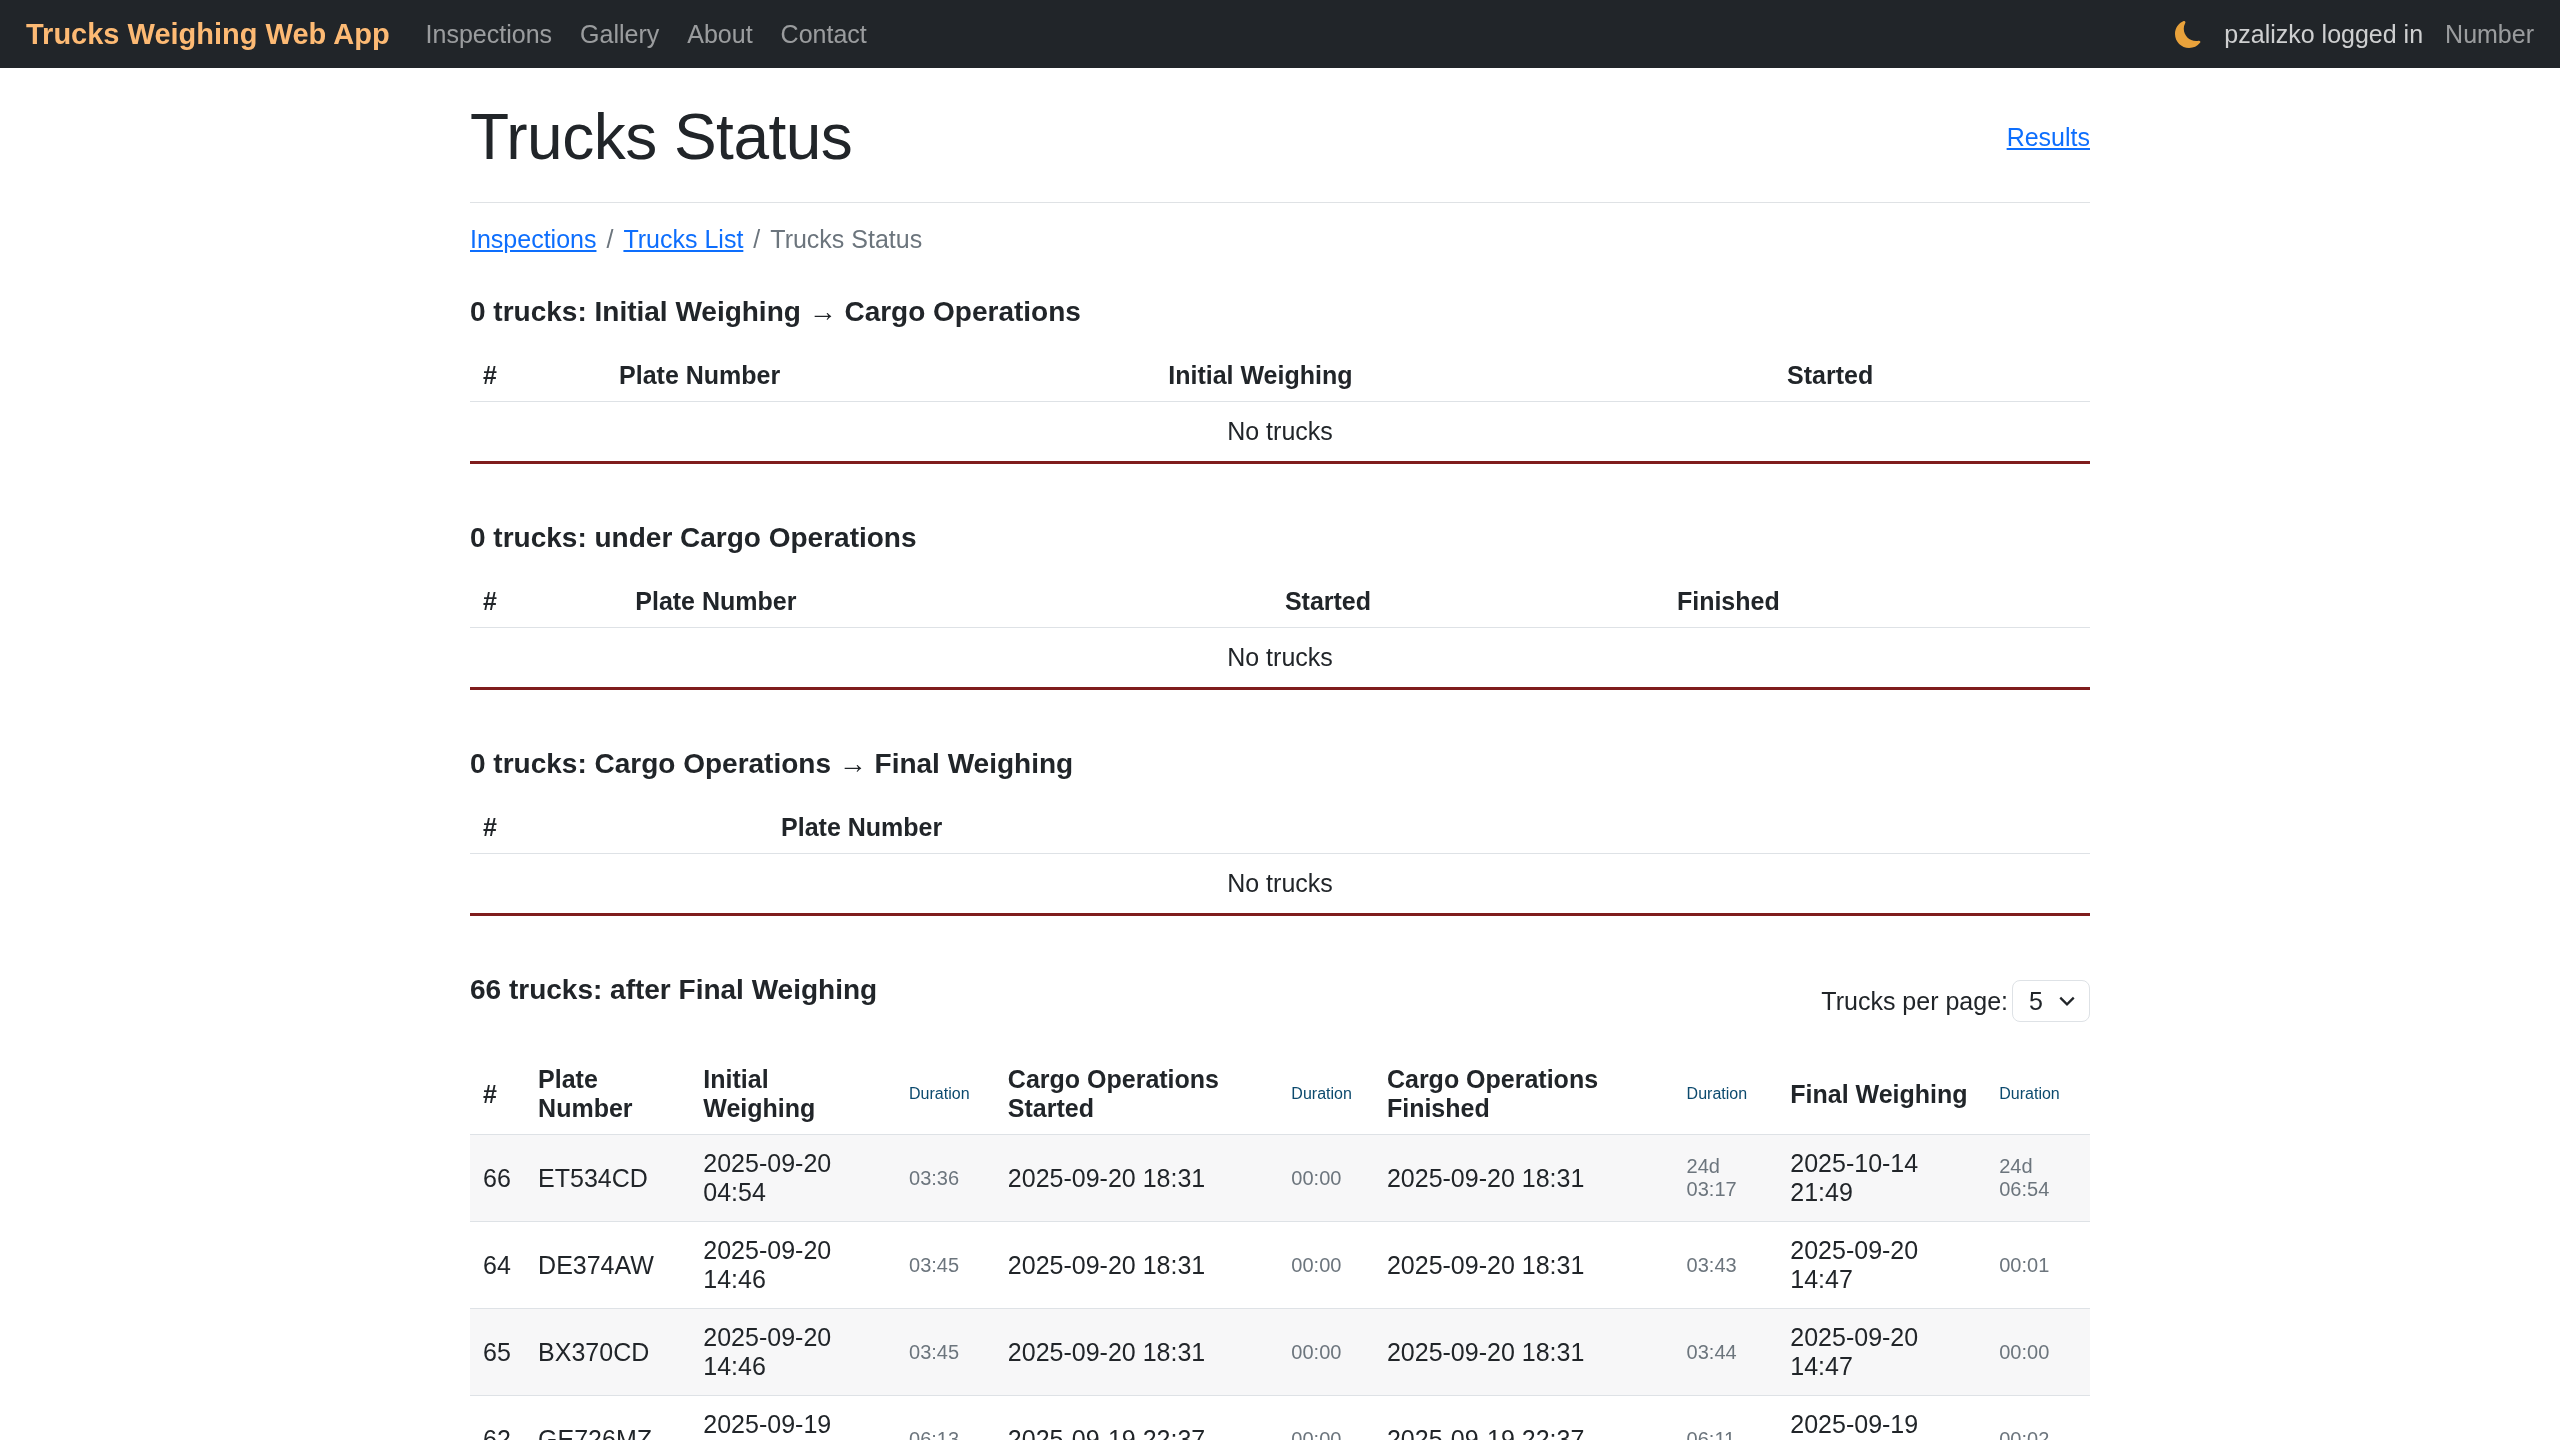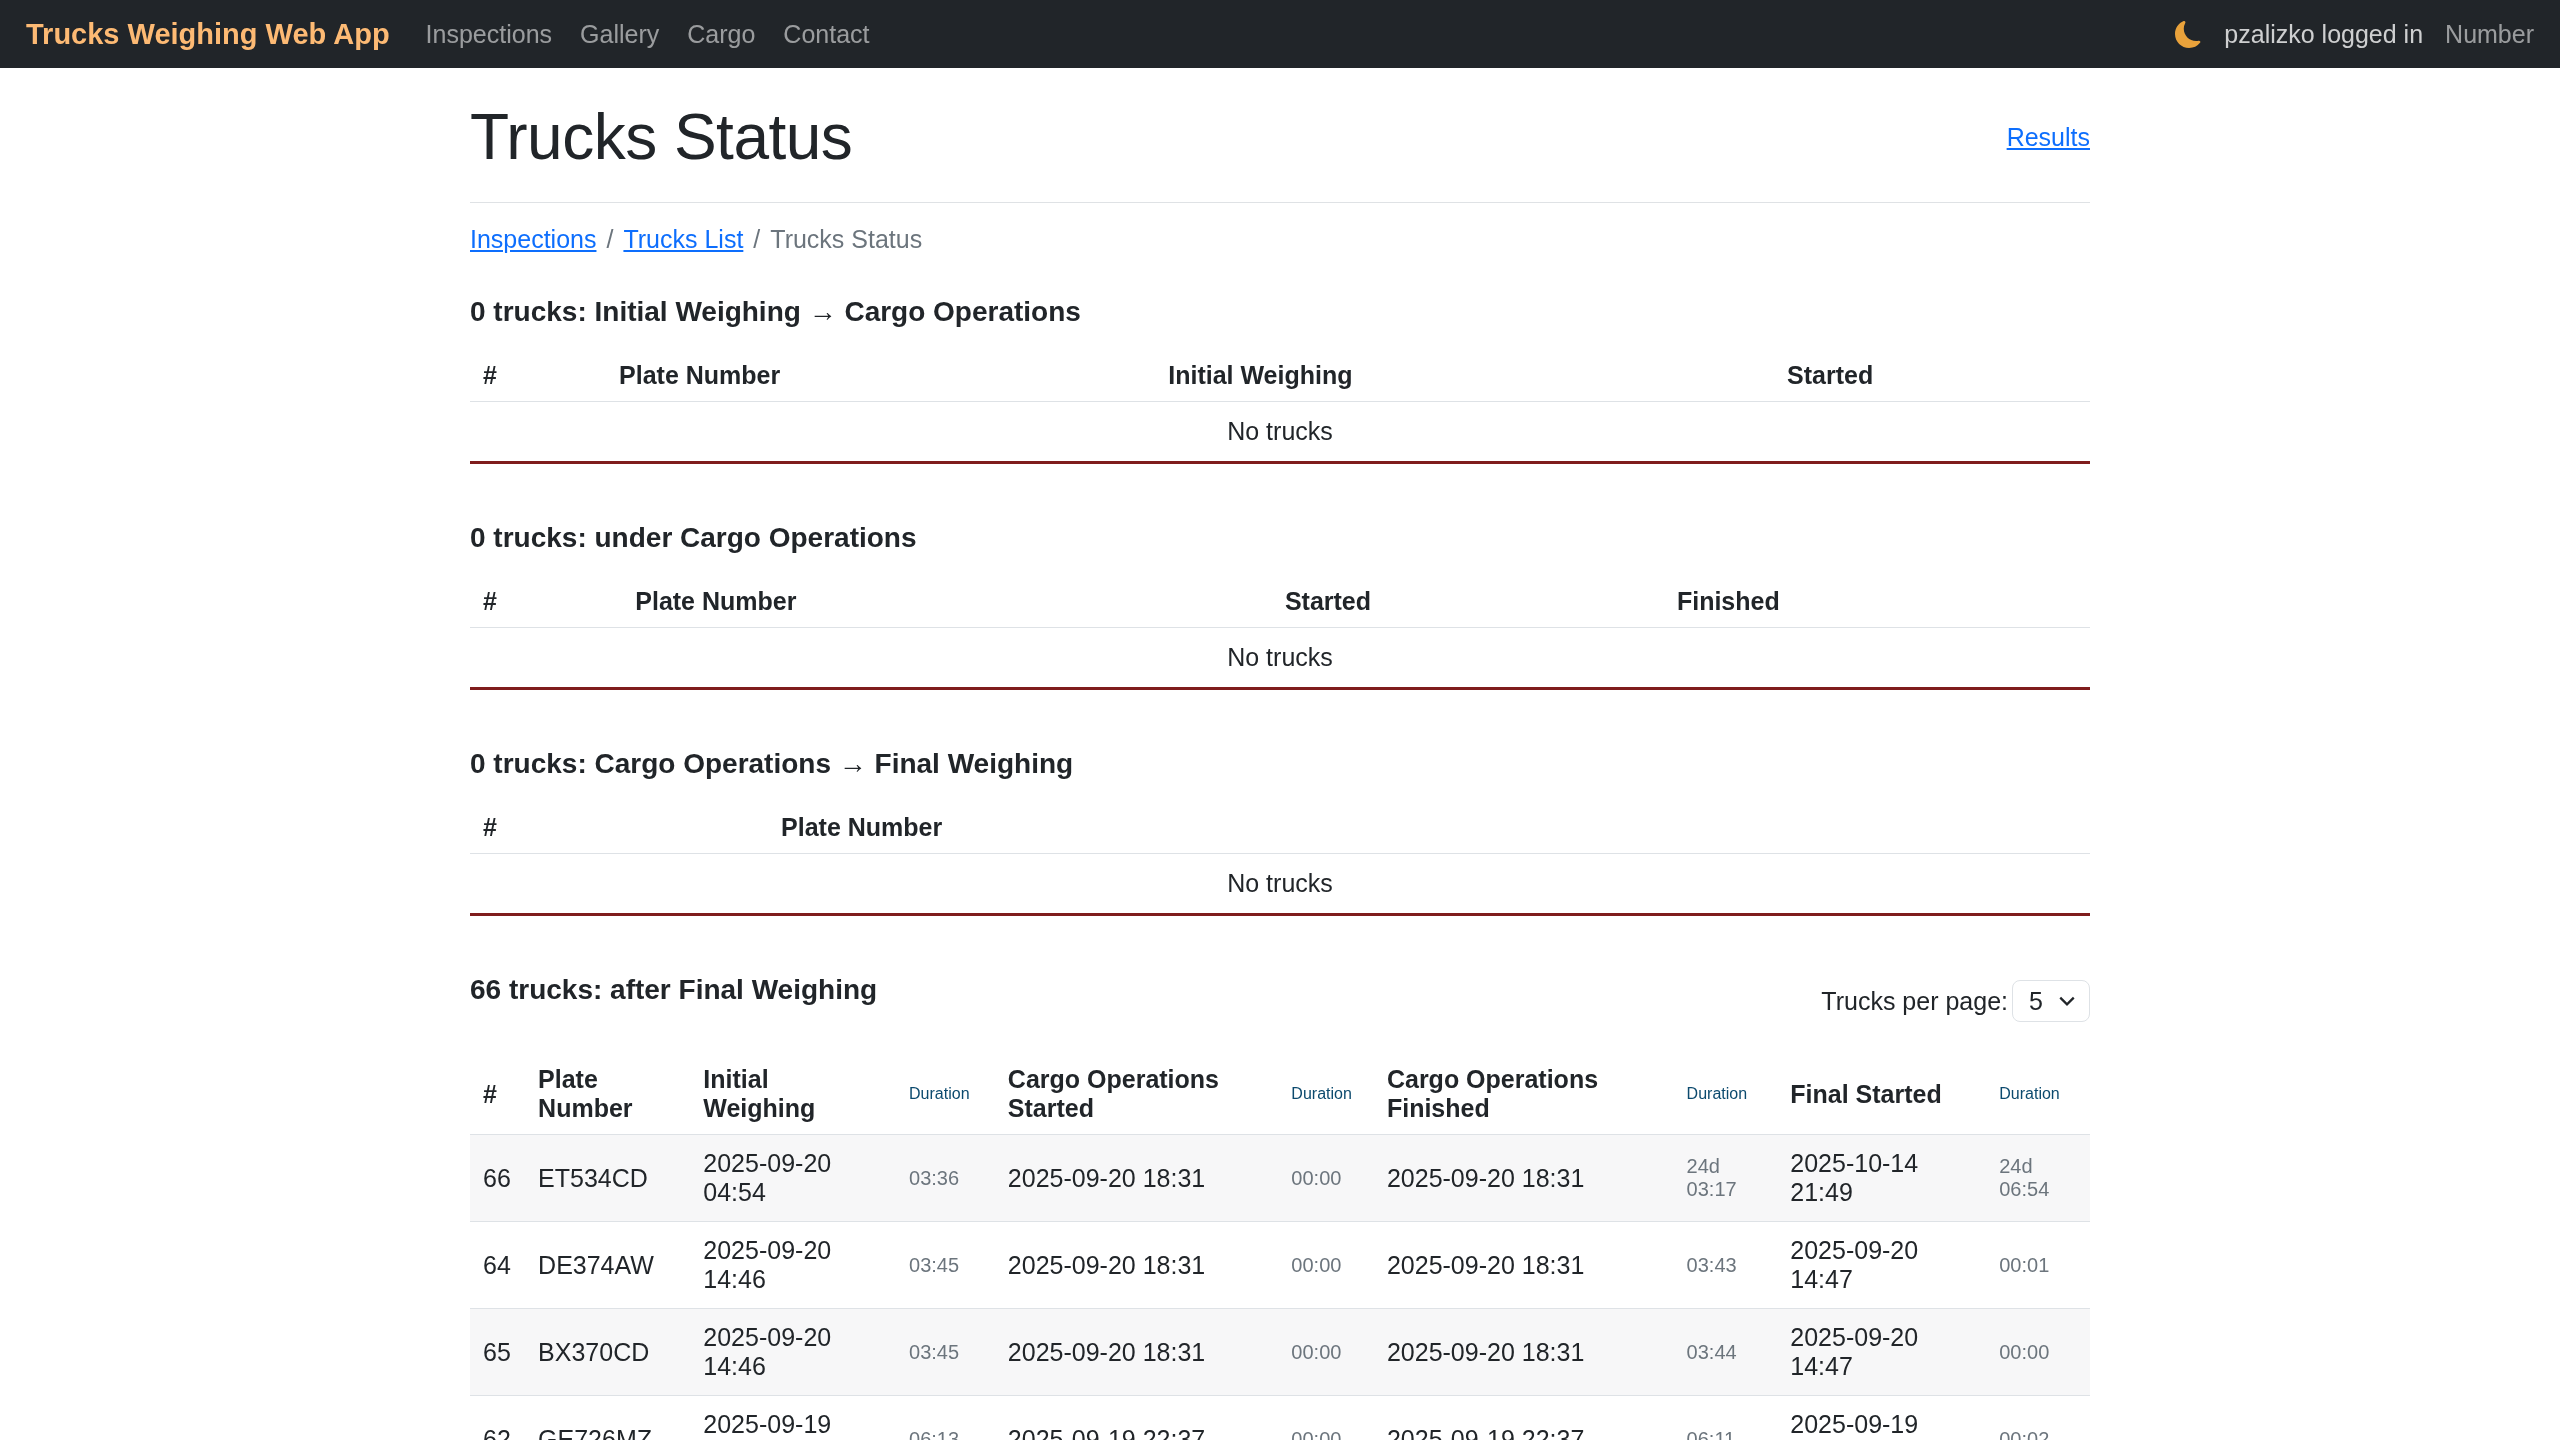--- a/index.html
+++ b/index.html
@@ -89,21 +89,21 @@
   .main-table tbody tr:nth-child(odd) { background:#f7f7f8; }
 </style>
 </head>
 <body>
 
 <header class="navbar">
   <a class="brand" href="#">Trucks Weighing Web App</a>
   <nav class="nav-links" id="nav-links">
       <a href="#">Inspections</a>
       <a href="#">Gallery</a>
-      <a href="#">Cargo</a>
+      <a href="#">About</a>
       <a href="#">Contact</a>
     </nav>
   <div class="nav-spacer"></div>
   <div class="nav-right">
     <span class="moon">
       <svg viewBox="0 0 16 16" width="27" height="27" fill="#e9a23b">
         <path d="M6 .278a.768.768 0 0 1 .08.858 7.208 7.208 0 0 0-.878 3.46c0 4.021 3.278 7.277 7.318 7.277.527 0 1.04-.055 1.533-.16a.787.787 0 0 1 .81.316.733.733 0 0 1-.031.893A8.349 8.349 0 0 1 8.344 16C3.734 16 0 12.286 0 7.71 0 4.266 2.114 1.312 5.124.06A.752.752 0 0 1 6 .278z"></path>
       </svg>
     </span>
     <span class="user-text">pzalizko logged in</span>
@@ -223,21 +223,21 @@
       <thead>
           <tr id="main-thead-row">
             <th>#</th>
             <th>Plate Number</th>
             <th>Initial Weighing</th>
             <th class="dur">Duration</th>
             <th>Cargo Operations Started</th>
             <th class="dur">Duration</th>
             <th>Cargo Operations Finished</th>
             <th class="dur">Duration</th>
-            <th>Final Started</th>
+            <th>Final Weighing</th>
             <th class="dur">Duration</th>
           </tr>
         </thead>
       <tbody id="main-tbody">
           <tr>
             <td>66</td>
             <td>ET534CD</td>
             <td>2025-09-20 04:54</td>
             <td class="dur">03:36</td>
             <td>2025-09-20 18:31</td>

